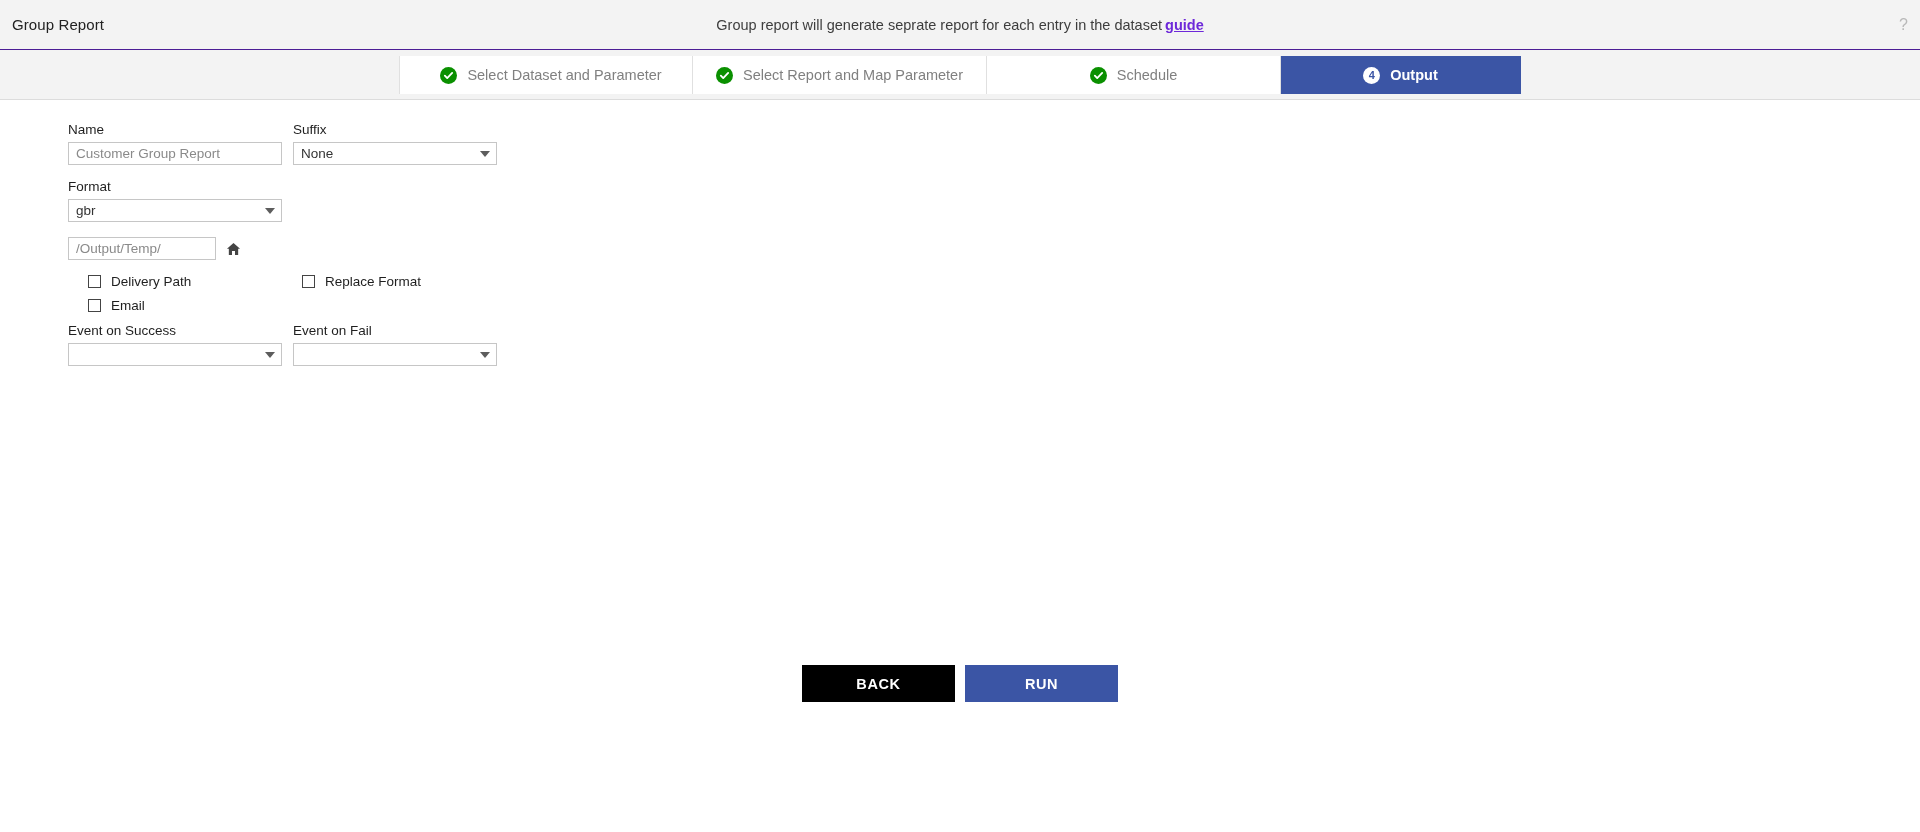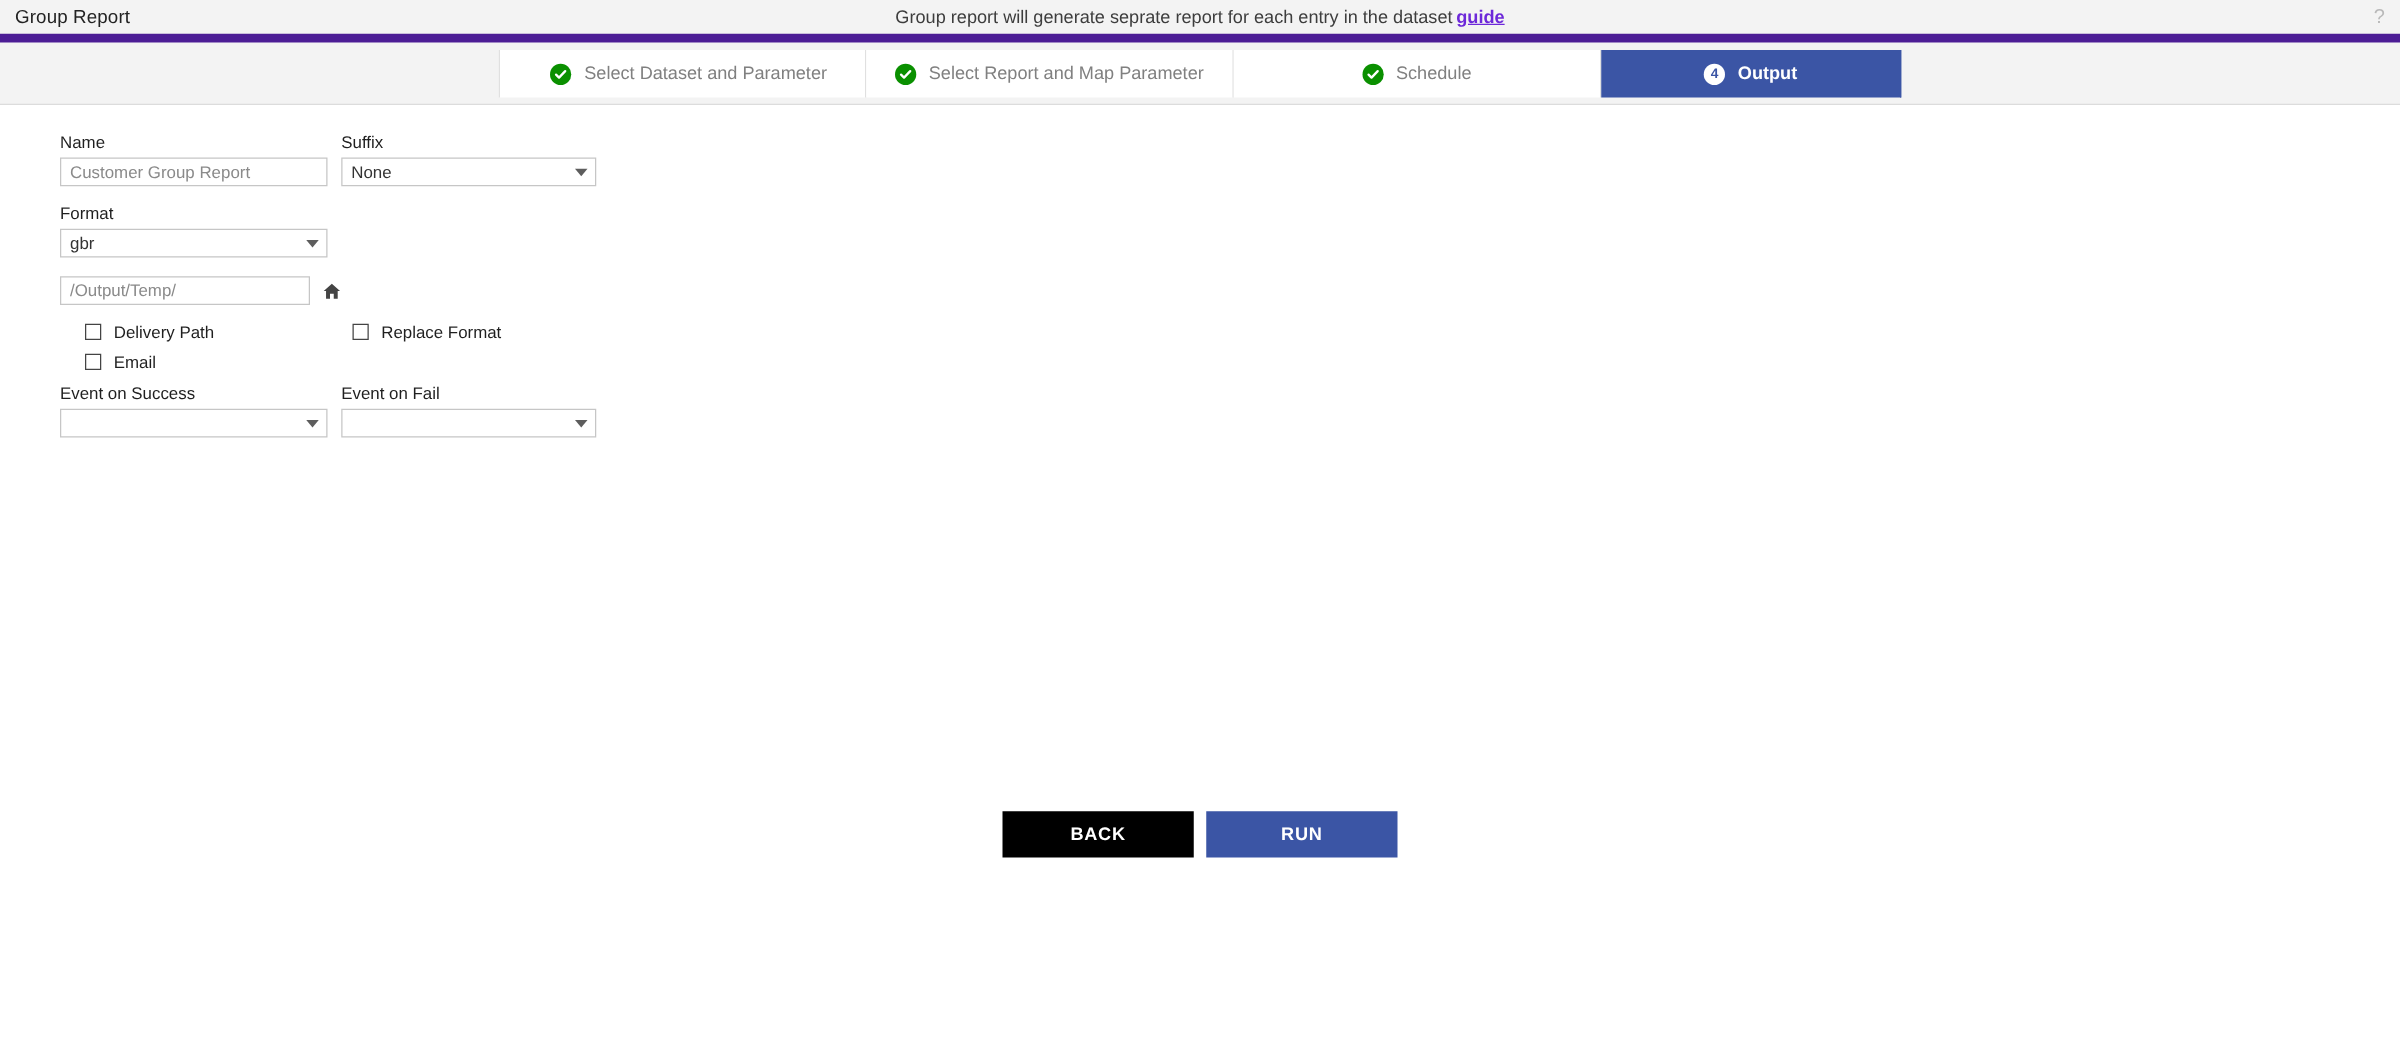--- a/index.html
+++ b/index.html
@@ -7,23 +7,23 @@
     margin: 0; padding: 0;
     width: 1920px; height: 832px;
     background: #ffffff;
     font-family: "Liberation Sans", sans-serif;
     overflow: hidden;
   }
 
   
   .topbar {
     position: relative;
-    height: 34px;
+    height: 50px;
     background: #f3f3f3;
-    border-bottom: 7px solid #4c1d95;
+    border-bottom: 1px solid #4c1d95;
     display: flex;
     align-items: center;
   }
   .topbar-title {
     position: absolute;
     left: 12px;
     font-size: 15px;
     color: #222222;
     letter-spacing: .1px;
   }
@@ -110,21 +110,21 @@
   }
 
   
   .content {
     position: relative;
     height: 747px;
     background: #ffffff;
   }
   .form {
     position: absolute;
-    left: 48px;
+    left: 68px;
     top: 22px;
     width: 560px;
   }
   .row { display: flex; }
   .col-a { width: 214px; margin-right: 11px; }
   .col-b { width: 204px; }
 
   .field-label {
     font-size: 13.5px;
     color: #1f1f1f;
@@ -155,21 +155,21 @@
     border-right: 5.5px solid transparent;
     border-top: 6.5px solid #5d5d5d;
     margin-left: 6px;
     flex: 0 0 auto;
   }
 
   .spacer-16 { height: 14px; }
   .spacer-18 { height: 15px; }
 
   .path-row { display: flex; align-items: center; }
-  .path-box { width: 200px; }
+  .path-box { width: 148px; }
   .home-icon {
     margin-left: 10px;
     color: #444444;
     display: inline-flex;
     cursor: pointer;
   }
 
   .check-row {
     display: flex;
     align-items: center;

